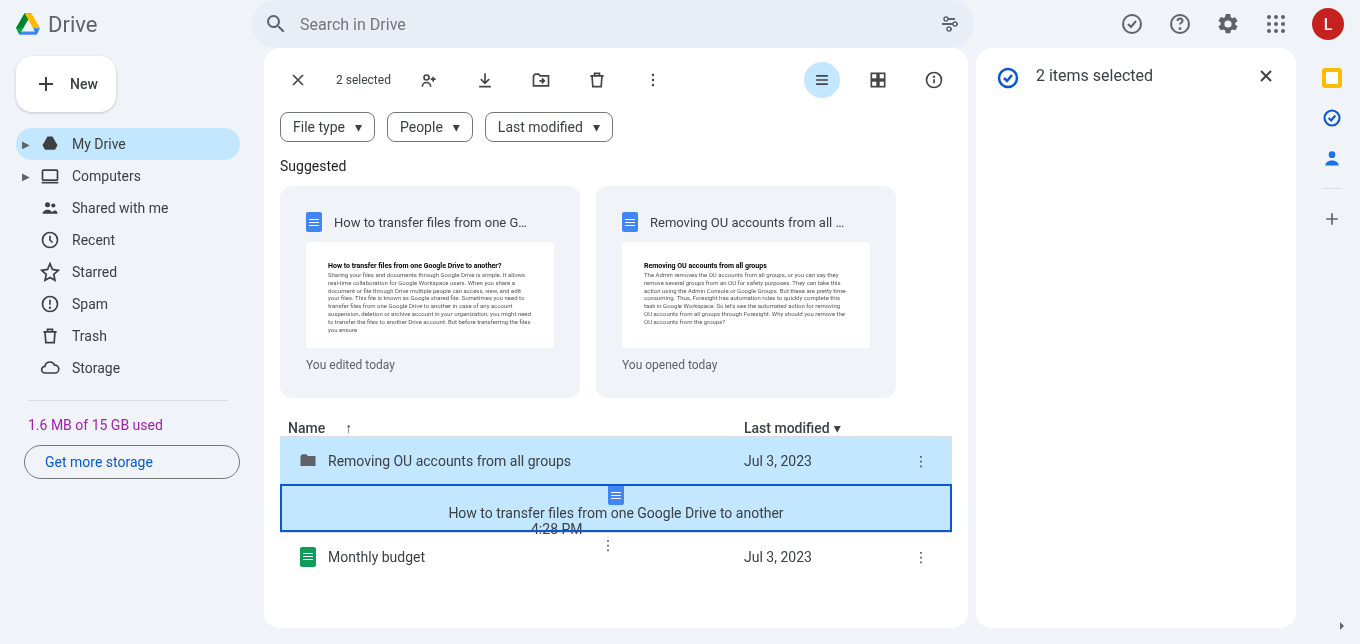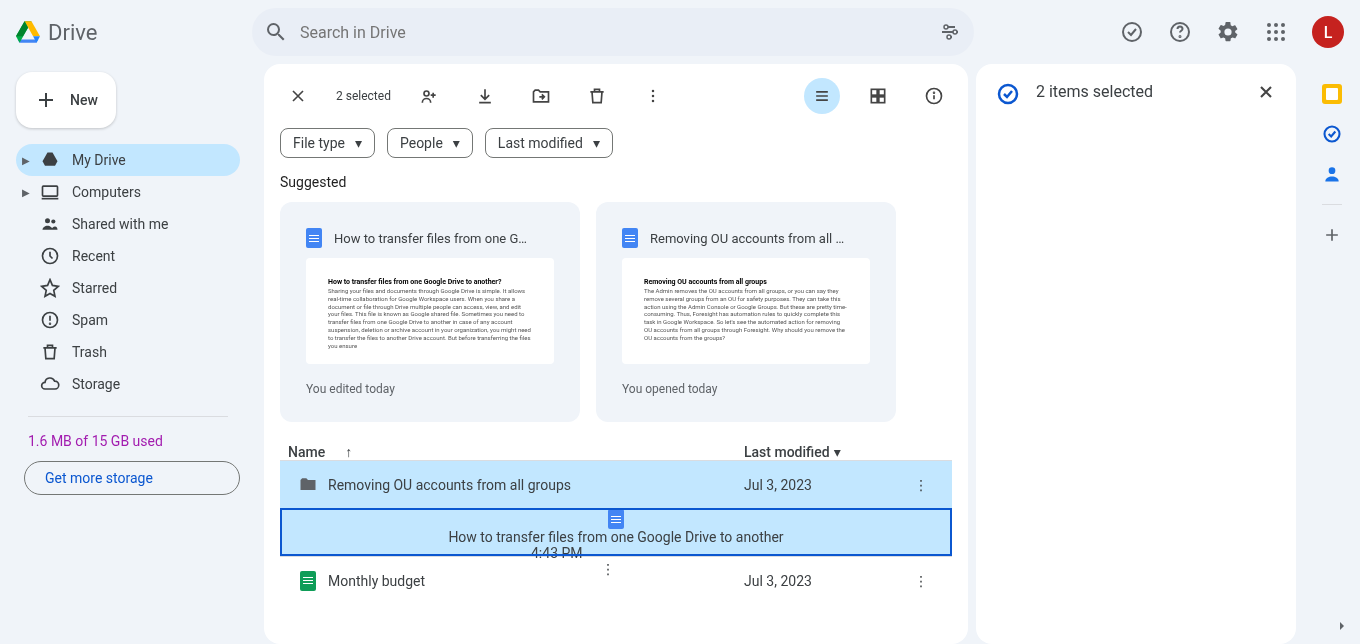--- a/index.html
+++ b/index.html
@@ -1,17 +1,17 @@
 <!DOCTYPE html>
 <html><head>
 <meta charset="utf-8">
 <style>
 * { margin:0; padding:0; box-sizing:border-box; font-family:'Google Sans',Roboto,Arial,sans-serif; }
 body { width:1360px; height:644px; background:#f0f4f9; overflow:hidden; position:relative; }
-.topbar { height:64px; display:flex; align-items:center; padding:0 16px; gap:8px; }
+.topbar { height:48px; display:flex; align-items:center; padding:0 16px; gap:8px; }
 .logo-area { display:flex; align-items:center; gap:8px; width:228px; }
 .app-name { font-size:22px; color:#5f6368; }
 .search-wrap { flex:1; max-width:722px; }
 .search-bar { background:#e9eef6; height:48px; border-radius:24px; display:flex; align-items:center; padding:0 12px; gap:12px; }
 .search-bar input { flex:1; border:none; background:none; font-size:16px; color:#5f6368; outline:none; }
 .hdr-actions { display:flex; align-items:center; gap:8px; margin-left:auto; padding-left:40px;}
 .icon-btn { width:40px; height:40px; border-radius:50%; display:flex; align-items:center; justify-content:center; cursor:pointer; color:#5f6368; }
 .avatar { width:32px; height:32px; border-radius:50%; background:#c5221f; color:#fff; display:flex; align-items:center; justify-content:center; font-size:16px; font-weight:500; margin-left:8px;}
 .layout { display:flex; height:580px; }
 .sidebar { width:256px; padding:8px 16px 0 16px; }
@@ -28,21 +28,21 @@
 .sel-iconbtn { width:36px; height:36px; display:flex; align-items:center; justify-content:center; border-radius:50%; cursor:pointer; color:#444;}
 .sel-iconbtn.accent { background:#c2e7ff; }
 .chips-row { display:flex; gap:12px; margin:8px 0 16px 0; }
 .chip { border:1px solid #747775; border-radius:8px; padding:6px 12px; font-size:14px; display:flex; align-items:center; gap:10px; cursor:pointer; color:#3c4043;}
 .section-title { font-size:14px; color:#1f1f1f; margin-bottom:12px; }
 .sugg-row { display:flex; gap:16px; }
 .sugg-card { width:300px; background:#f0f4f9; border-radius:12px; padding:26px; cursor:pointer; }
 .sugg-head { display:flex; align-items:center; gap:12px; margin-bottom:10px; font-size:13px; color:#3c4043; white-space:nowrap; overflow:hidden; text-overflow:ellipsis;}
 .sugg-thumb { height:106px; background:#fff; border-radius:4px; padding:20px 22px; font-size:6px; color:#555; overflow:hidden; line-height:1.3;}
 .sugg-thumb b { font-size:7px; color:#000;}
-.sugg-meta { font-size:12px; color:#5f6368; margin-top:18px; }
+.sugg-meta { font-size:12px; color:#5f6368; margin-top:10px; }
 .cols-row { display:flex; align-items:center; margin-top:22px; padding:0 8px; font-size:14px; color:#3c4043; font-weight:500;}
 .col-name { flex:1; display:flex; align-items:center; gap:20px;}
 .col-mod { width:170px; display:flex; align-items:center; gap:4px; cursor:pointer;}
 .col-menu { width:30px; }
 .file-row { display:flex; align-items:center; height:48px; padding:0 8px; border-top:1px solid #dadce0; cursor:pointer; font-size:14px; color:#3c4043;}
 .file-row.sel { background:#c2e7ff; }
 .file-row.focused { outline:2px solid #0b57d0; outline-offset:-2px;flex-direction:column; }
 .file-icon { width:40px; display:flex; justify-content:center;}
 .file-name { flex:1; }
 .file-mod { width:170px; }
@@ -315,21 +315,21 @@
     </div>
     <div class="file-row sel focused">
       <div class="file-icon">
           <div class="doc-icon">
             <span></span>
             <span></span>
             <span></span>
           </div>
         </div>
       <div class="file-name">How to transfer files from one Google Drive to another</div>
-      <div class="file-mod">4:43 PM</div>
+      <div class="file-mod">4:28 PM</div>
       <div class="col-menu">⋮</div>
     </div>
     <div class="file-row">
       <div class="file-icon">
           <div class="doc-icon" style="background:#0f9d58">
             <span></span>
             <span></span>
             <span></span>
           </div>
         </div>

